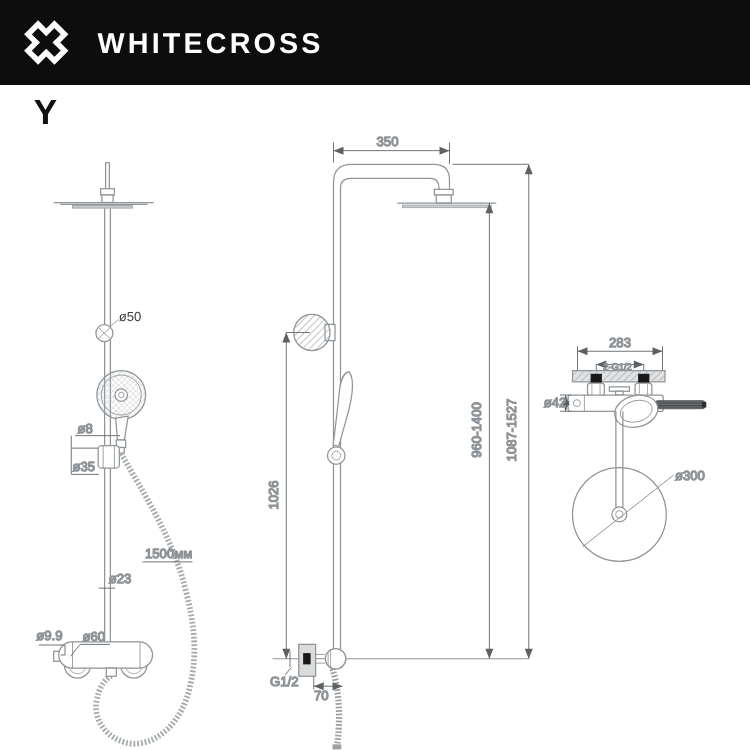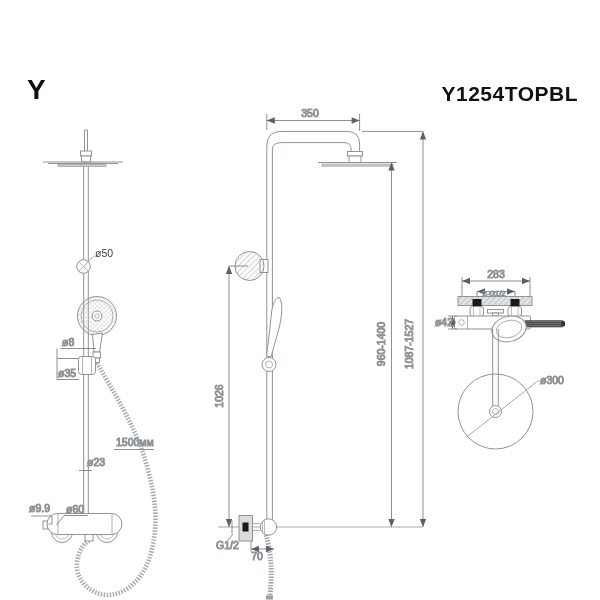--- a/index.html
+++ b/index.html
@@ -12,23 +12,30 @@
   #model{position:absolute;right:22px;top:82px;font-size:21px;font-weight:bold;color:#111;letter-spacing:0.5px;}
   svg text{font-family:"Liberation Sans",sans-serif;fill:#3a3d3f;}
   .dimtxt{font-size:10.5px;}
   .dimtxt-sm{font-size:7.5px;}
 </style>
 </head>
 <body>
 
 <div id="page">
 
+  <div id="topbar">
+    <svg width="70" height="68" viewBox="0 0 70 68">
+      <g transform="translate(37,34) rotate(45) scale(0.88)">
+        <path d="M-6.5,-17 H6.5 V-6.5 H17 V6.5 H6.5 V17 H-6.5 V6.5 H-17 V-6.5 H-6.5 Z" fill="none" stroke="#ffffff" stroke-width="5"></path>
+      </g>
+    </svg>
+    <div id="brand">WHITECROSS</div>
+  </div>
 
   <div id="series">Y</div>
-  <div id="model">Y1254TOPBL</div>
 
   <svg width="600" height="600" viewBox="0 0 600 600" style="position:absolute;left:0;top:0;">
     <defs>
       <marker id="ae" markerUnits="userSpaceOnUse" markerWidth="9" markerHeight="8" viewBox="0 0 9 8" refX="8.5" refY="4" orient="auto-start-reverse">
         <path d="M0.5,0.8 L8.5,4 L0.5,7.2 Z" fill="#5d6164"></path>
       </marker>
       <pattern id="hatch" patternUnits="userSpaceOnUse" width="4" height="4" patternTransform="rotate(45)">
         <line x1="0" y1="0" x2="0" y2="4" stroke="#a6abae" stroke-width="1.1"></line>
       </pattern>
       <pattern id="mesh" patternUnits="userSpaceOnUse" width="3.2" height="3.2" patternTransform="rotate(45)">

